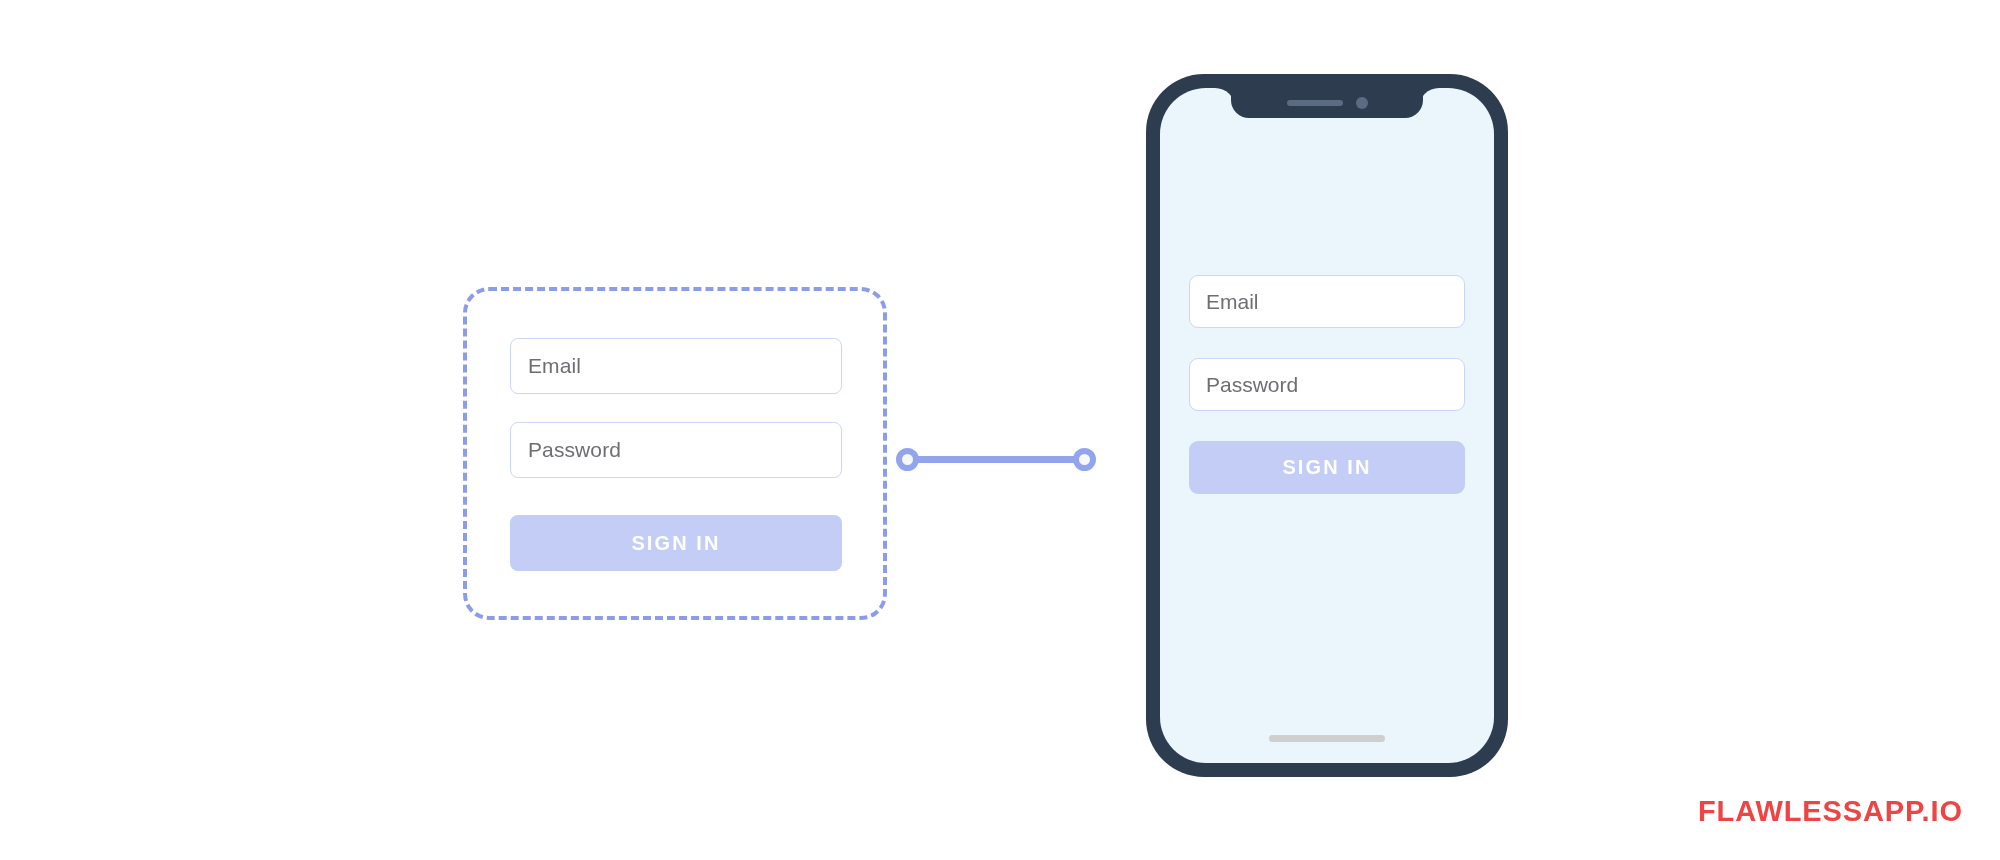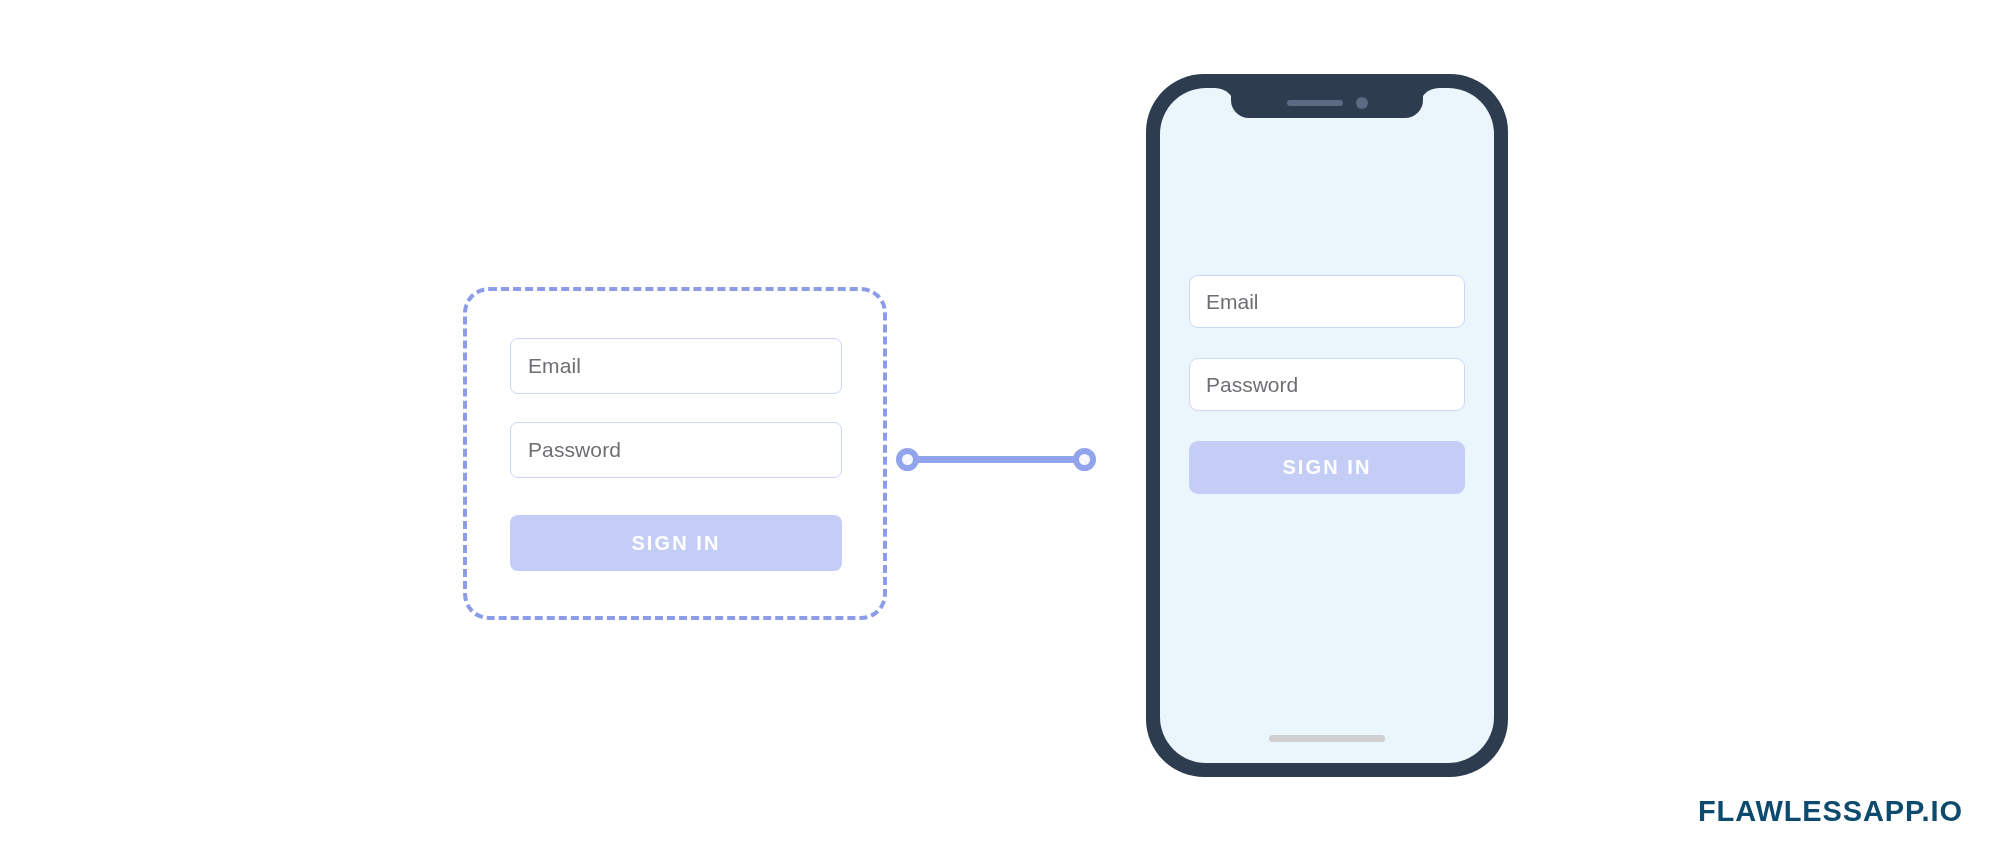--- a/index.html
+++ b/index.html
@@ -228,21 +228,21 @@
   }
 
   
   .watermark {
     position: absolute;
     right: 37px;
     bottom: 32px;
     font-size: 29px;
     font-weight: 700;
     letter-spacing: 0.9px;
-    color: #0c4a6e;
+    color: #ef4444;
     font-family: "Liberation Sans", sans-serif;
     white-space: nowrap;
   }
 </style>
 </head>
 <body>
 
 <div class="canvas">
 
   <div class="design-group">

